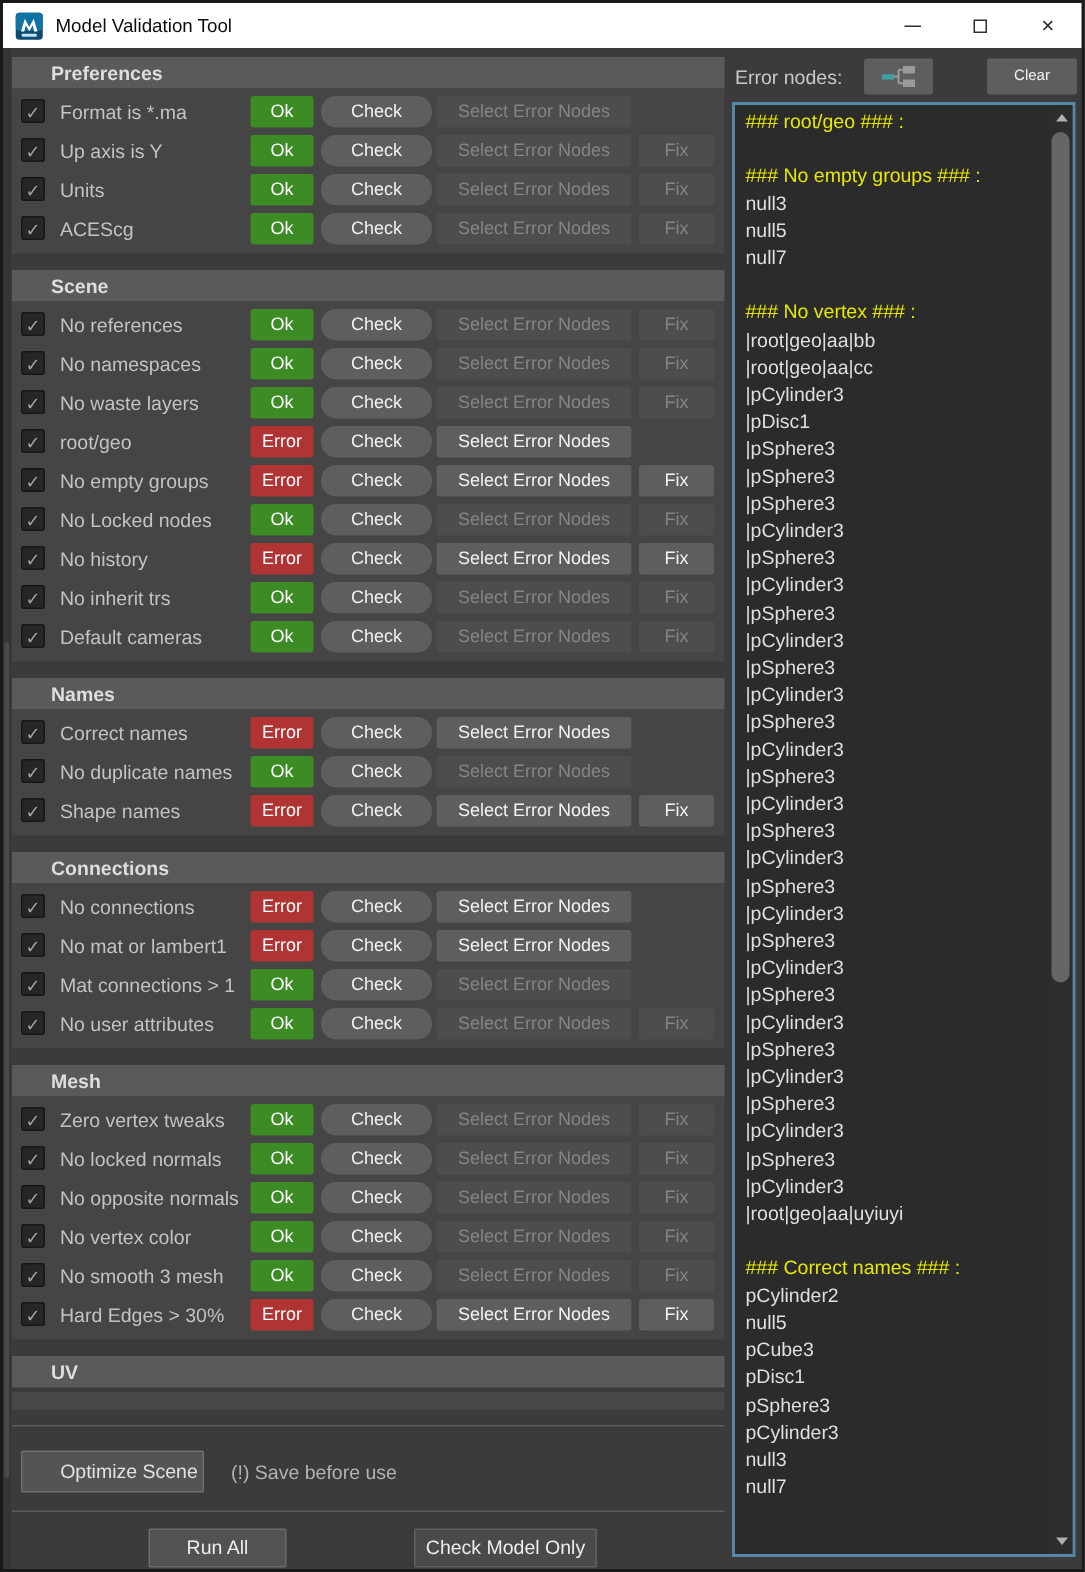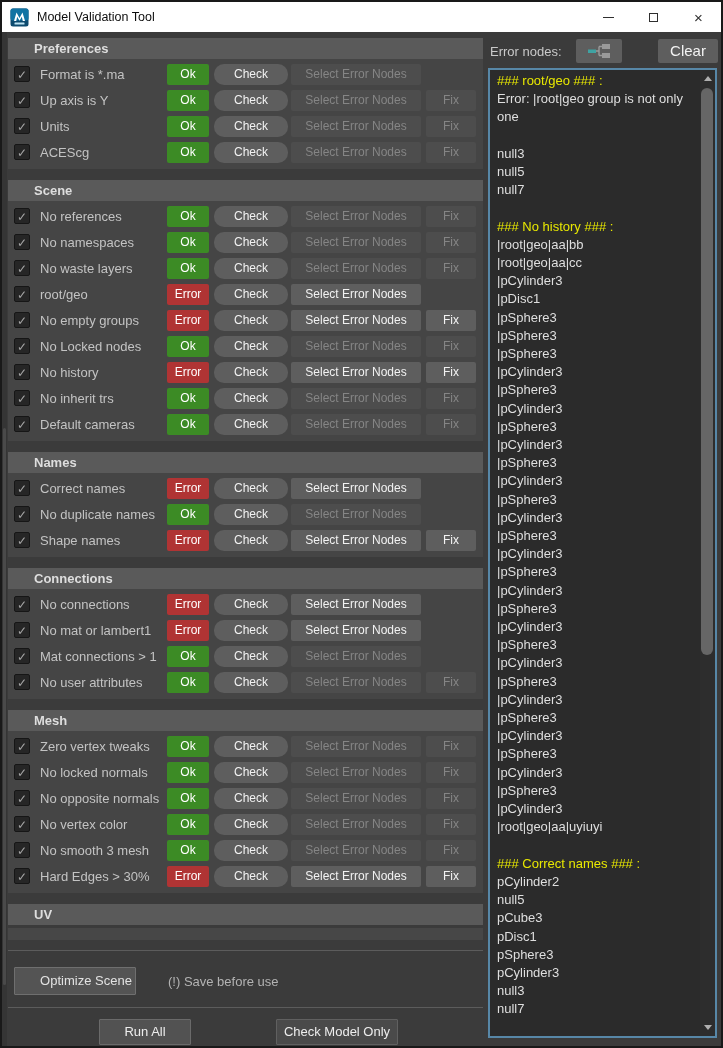--- a/index.html
+++ b/index.html
@@ -58,40 +58,40 @@
 
   .uv-strip{height:12px;background:#474747;margin-top:3px;}
   .sep{height:1px;background:#5c5c5c;margin-top:10px;}
 
   .optimize-row{display:flex;align-items:center;padding-top:12px;height:36px;}
   .optimize-btn{
     margin-left:6px;width:122px;height:28px;line-height:26px;text-align:center;
     background:#545454;border:1px solid #6f6f6f;color:#e2e2e2;font-size:13px;
     border-radius:1px;box-sizing:border-box;padding-left:22px;
   }
-  .save-note{margin-left:32px;font-size:13px;color:#b3b3b3;}
+  .save-note{margin-left:18px;font-size:13px;color:#b3b3b3;}
 
   .bottom-row{position:relative;height:40px;margin-top:2px;}
   .bottom-btn{
     position:absolute;top:9px;height:26px;line-height:24px;text-align:center;
     font-size:13px;color:#ededed;border-radius:1px;box-sizing:border-box;
   }
   .run-all{left:91px;width:92px;background:#525252;border:1px solid #6a6a6a;}
   .check-failed{left:268px;width:122px;background:#4a4a4a;border:1px solid #606060;}
 
   
   .right-header{position:absolute;left:486px;top:6px;width:231px;height:26px;}
   .error-nodes-label{position:absolute;left:2px;top:6px;font-size:13px;color:#c9c9c9;}
   .node-btn{
     position:absolute;left:88px;top:1px;width:46px;height:24px;background:#5e5e5e;
     border-radius:2px;display:flex;align-items:center;justify-content:center;
   }
   .clear-btn{
     position:absolute;right:1px;top:1px;width:60px;height:24px;background:#5e5e5e;
-    border-radius:2px;color:#f2f2f2;font-size:15px;text-align:center;line-height:24px;
+    border-radius:2px;color:#f2f2f2;font-size:10px;text-align:center;line-height:24px;
   }
 
   .error-list{
     position:absolute;left:486px;top:36px;width:229px;height:970px;
     background:#2b2b2b;border:2px solid var(--list-border);box-sizing:border-box;overflow:hidden;
   }
   .list-content{position:absolute;left:0;top:2px;right:16px;bottom:0;padding-left:7px;overflow:hidden;}
   .line{font-size:13px;line-height:18.2px;min-height:18.2px;color:#dfdfdf;overflow-wrap:break-word;}
   .line[data-kind="h"]{color:var(--header-yellow);}
 
@@ -433,34 +433,34 @@
         </svg>
       </div>
       <div class="clear-btn">Clear</div>
     </div>
 
     <div class="error-list">
       <div class="list-content">
 
           <div class="line" data-kind="h">### root/geo ###  :</div>
 
-          <div class="line" data-kind="t">Error: |root|geo group is not only one</div>
 
           <div class="line" data-kind="b"></div>
 
+          <div class="line" data-kind="h">### No empty groups ###  :</div>
 
           <div class="line" data-kind="t">null3</div>
 
           <div class="line" data-kind="t">null5</div>
 
           <div class="line" data-kind="t">null7</div>
 
           <div class="line" data-kind="b"></div>
 
-          <div class="line" data-kind="h">### No history ###  :</div>
+          <div class="line" data-kind="h">### No vertex ###  :</div>
 
           <div class="line" data-kind="t">|root|geo|aa|bb</div>
 
           <div class="line" data-kind="t">|root|geo|aa|cc</div>
 
           <div class="line" data-kind="t">|pCylinder3</div>
 
           <div class="line" data-kind="t">|pDisc1</div>
 
           <div class="line" data-kind="t">|pSphere3</div>

